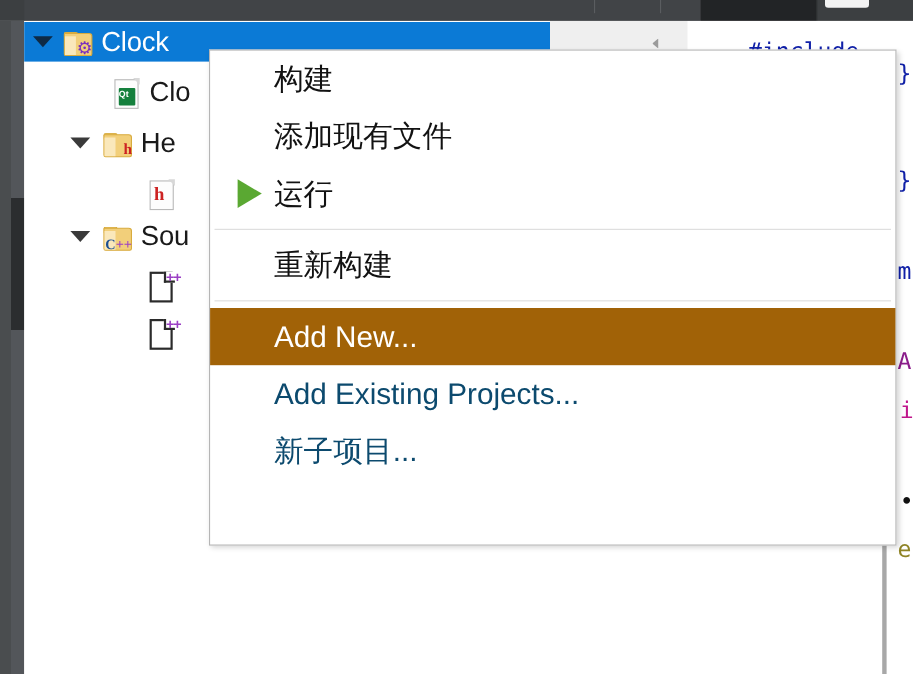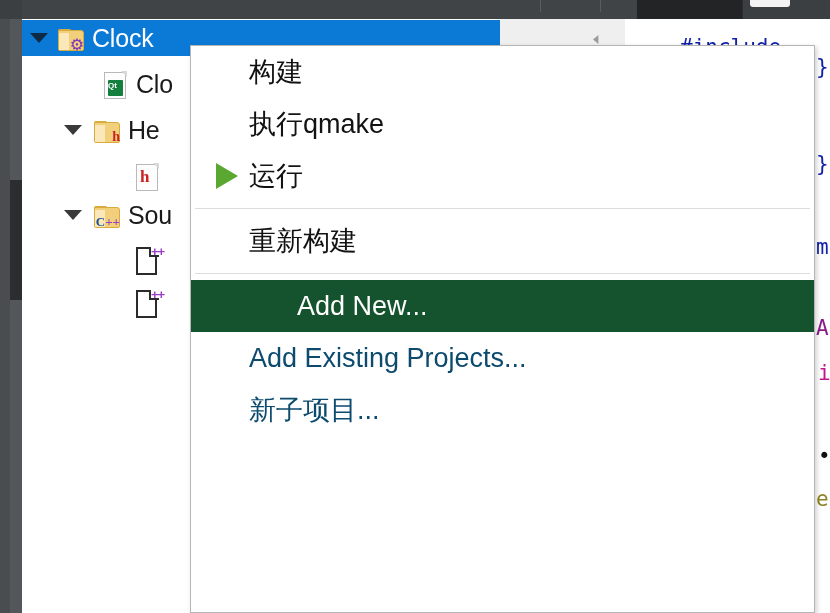--- a/index.html
+++ b/index.html
@@ -264,35 +264,35 @@
     right: 24px; top: 30px;
     width: 4px; height: 583px;
     background: #a8a8a8;
   }
 
   
   .menu {
     position: absolute;
     left: 190px; top: 45px;
     width: 625px;
-    height: 568px;
+    height: 451px;
     background: #ffffff;
     border: 1px solid #b5b5b5;
     box-shadow: 2px 2px 5px rgba(0,0,0,0.18);
     box-sizing: border-box;
   }
   .menu-item {
     position: relative;
     display: flex;
     align-items: center;
     height: 52px;
     padding-left: 14px;
     box-sizing: border-box;
   }
-  .menu-item.highlight { background: #14532d; gap: 48px; }
+  .menu-item.highlight { background: #a16207; }
   .menu-icon-slot {
     flex: 0 0 auto;
     width: 44px;
     height: 52px;
     display: flex;
     align-items: center;
     justify-content: center;
   }
   .play-tri {
     width: 0; height: 0;
@@ -424,21 +424,21 @@
 
   <div class="menu">
 
     <div class="menu-item">
       <span class="menu-icon-slot"></span>
       <span class="menu-text">构建</span>
     </div>
 
     <div class="menu-item">
       <span class="menu-icon-slot"></span>
-      <span class="menu-text">执行qmake</span>
+      <span class="menu-text">添加现有文件</span>
     </div>
 
 
     <div class="menu-item">
       <span class="menu-icon-slot">
         <span class="play-tri"></span>
       </span>
       <span class="menu-text">运行</span>
     </div>
 

